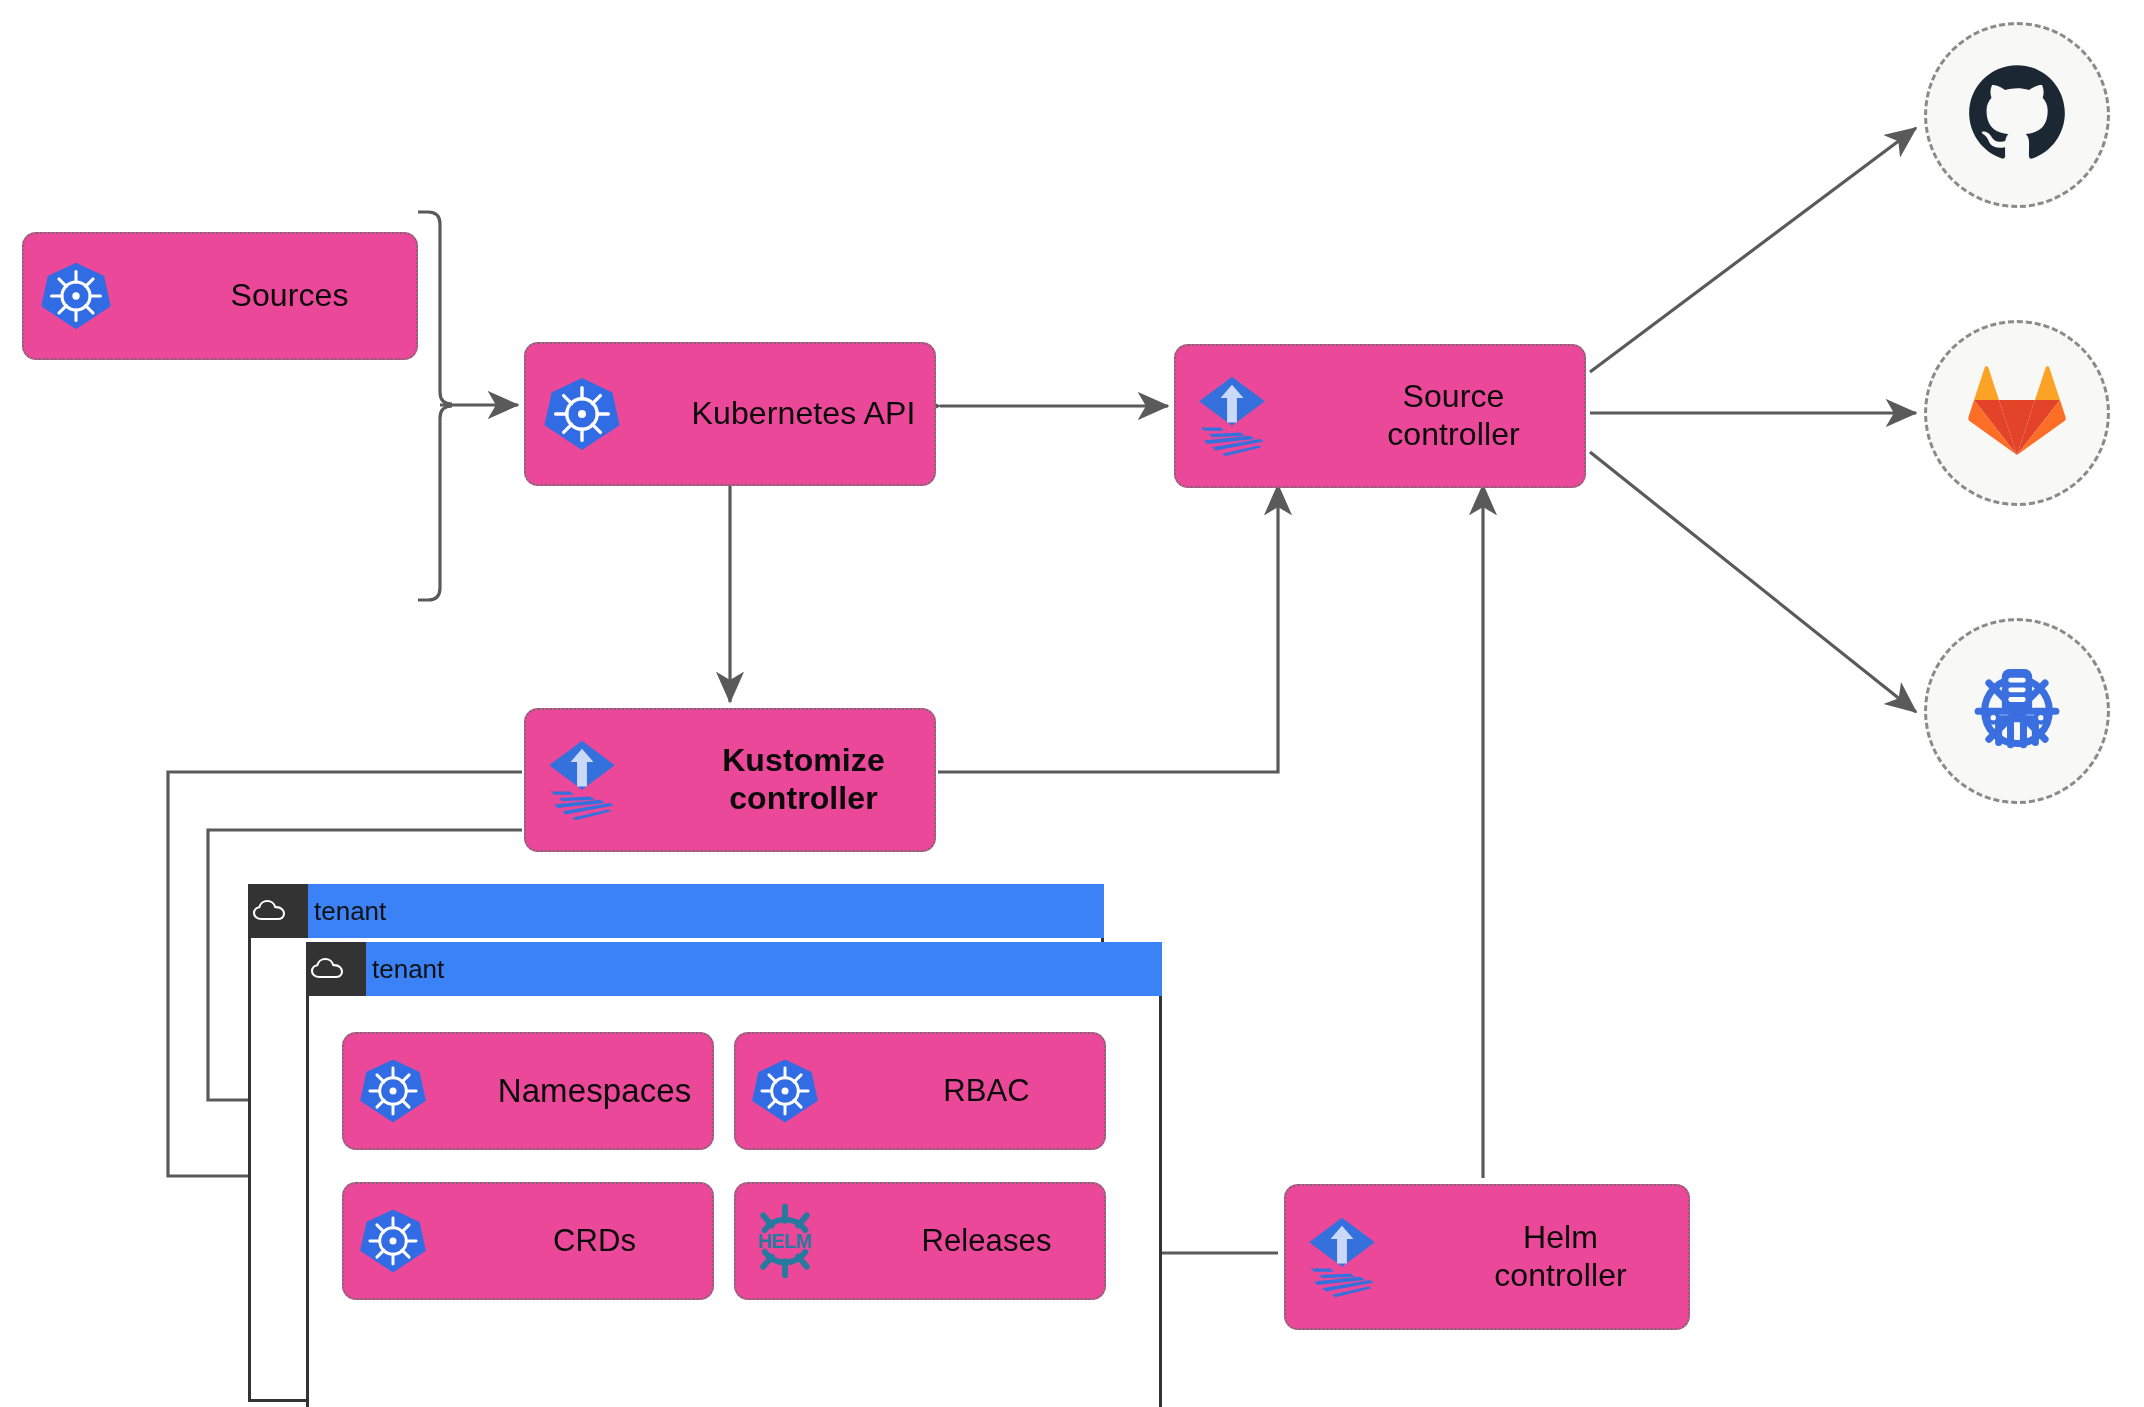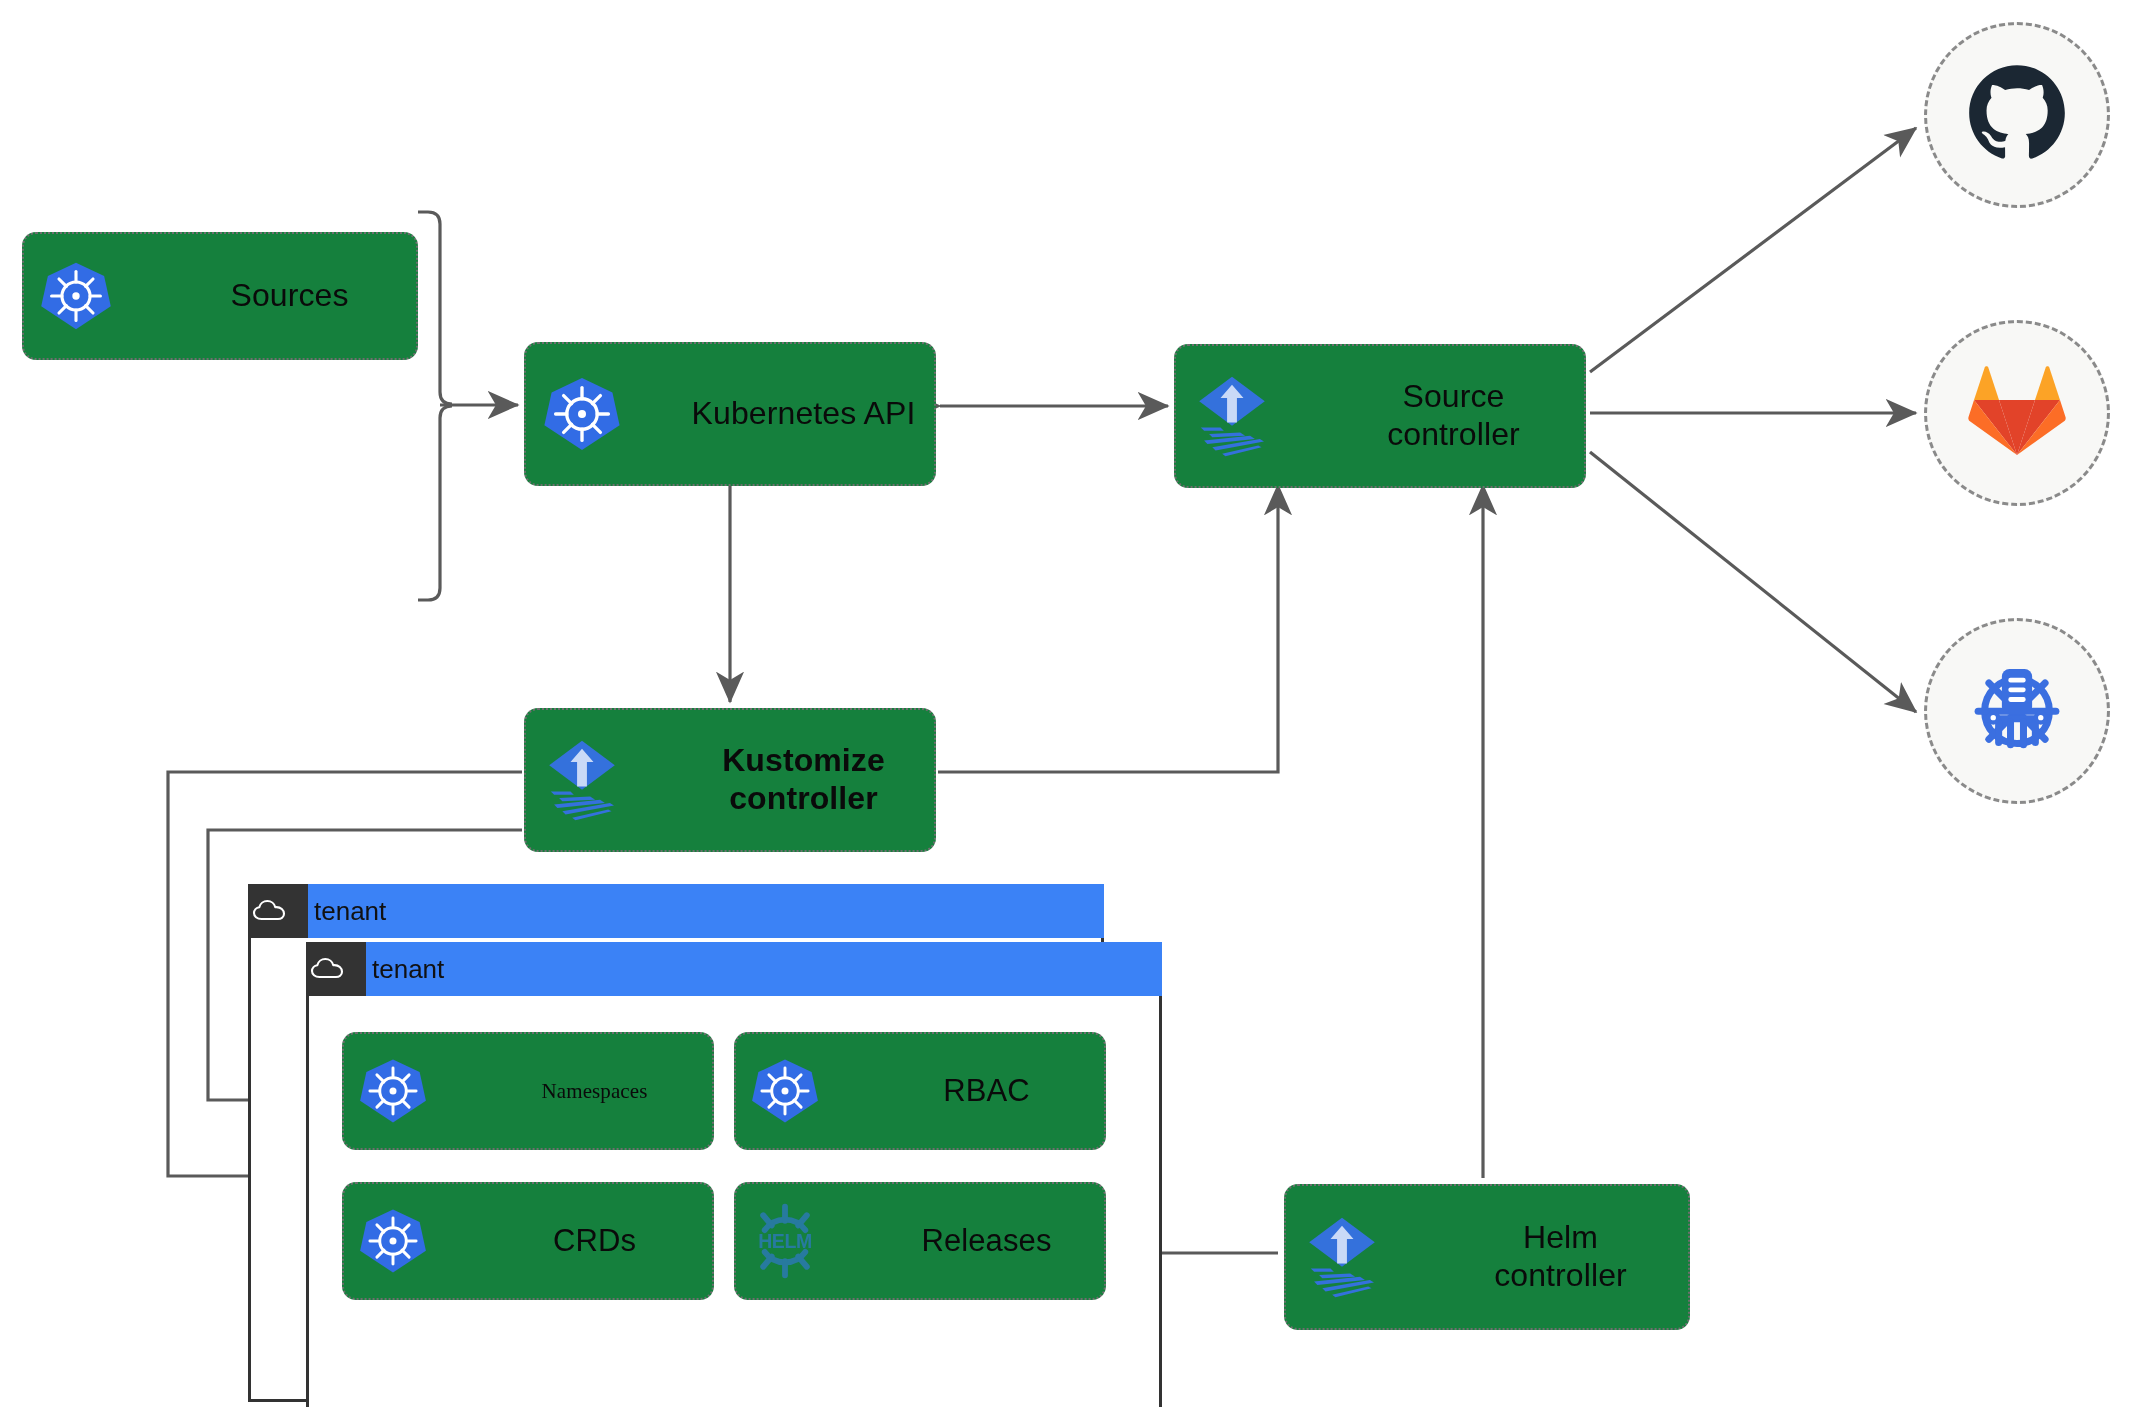--- a/index.html
+++ b/index.html
@@ -3,21 +3,21 @@
 <meta charset="utf-8">
 <style>
   html,body{margin:0;padding:0;background:#ffffff;}
   body{font-family:"Liberation Sans","DejaVu Sans",sans-serif;}
   #canvas{position:relative;width:2144px;height:1407px;background:#fff;overflow:hidden;}
   svg.wires{position:absolute;left:0;top:0;width:2144px;height:1407px;pointer-events:none;}
 
   
   .node{
     position:absolute;
-    background:#15803d;
+    background:#ec4899;
     border:2.5px dotted #6e6e6e;
     border-radius:14px;
     display:flex;align-items:center;
     box-sizing:border-box;
     z-index:3;
     gap:45px;
   }
   .node .ico{flex:0 0 auto;display:flex;align-items:center;justify-content:center;}
   .node .lbl{
     flex:1 1 auto;text-align:center;color:#0a0a0a;
@@ -234,21 +234,21 @@
           <line x1="17" y1="50" x2="31" y2="50"></line>
             <line x1="69" y1="50" x2="83" y2="50"></line>
           <line x1="27" y1="27" x2="37" y2="37"></line>
             <line x1="63" y1="63" x2="73" y2="73"></line>
           <line x1="73" y1="27" x2="63" y2="37"></line>
             <line x1="37" y1="63" x2="27" y2="73"></line>
         </g>
         <circle cx="50" cy="50" r="5" fill="#fff"></circle>
       </svg>
     </span>
-    <span class="lbl" style="font-size:21px;font-family:Liberation Serif, serif;">Namespaces</span>
+    <span class="lbl" style="font-size:33px;">Namespaces</span>
   </div>
 
   <div class="node" style="left:734px;top:1032px;width:372px;height:118px;z-index:4;">
     <span class="ico" style="width:98px;">
       <svg width="70" height="70" viewBox="0 0 100 100">
         <polygon points="50,5 88,23 97,64 50,95 3,64 12,23" fill="#326CE5"></polygon>
         <g fill="none" stroke="#fff" stroke-width="4.2" stroke-linecap="round">
           <circle cx="50" cy="50" r="19"></circle>
           <line x1="50" y1="17" x2="50" y2="31"></line>
             <line x1="50" y1="69" x2="50" y2="83"></line>

